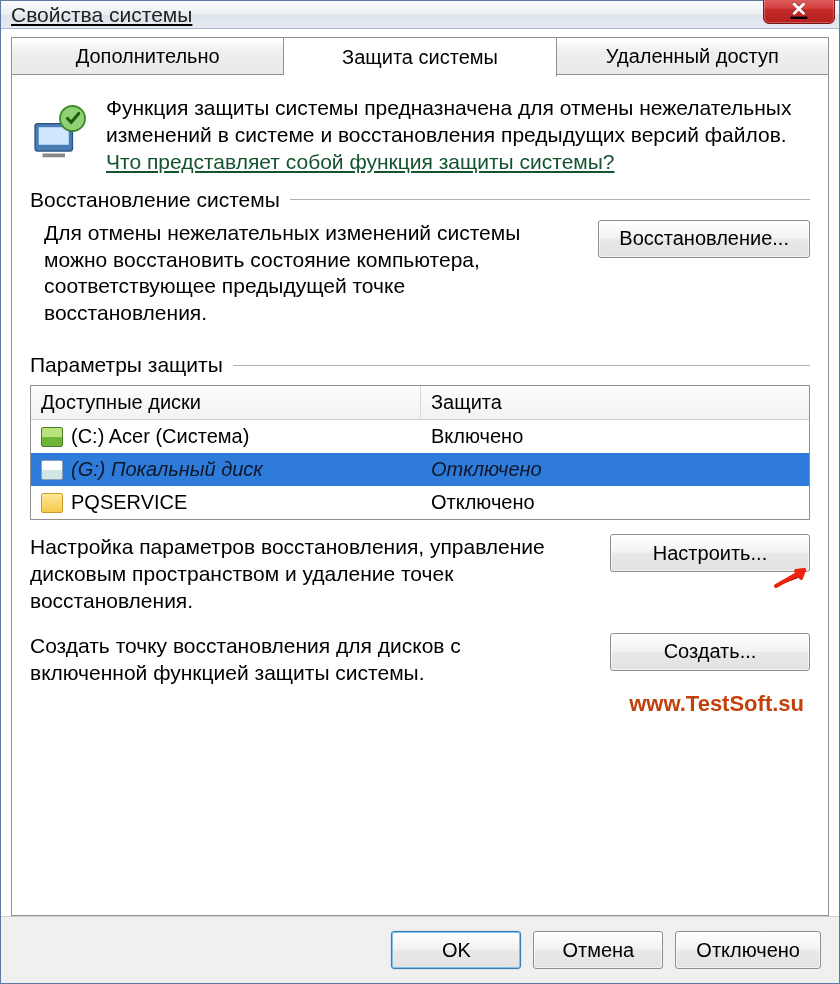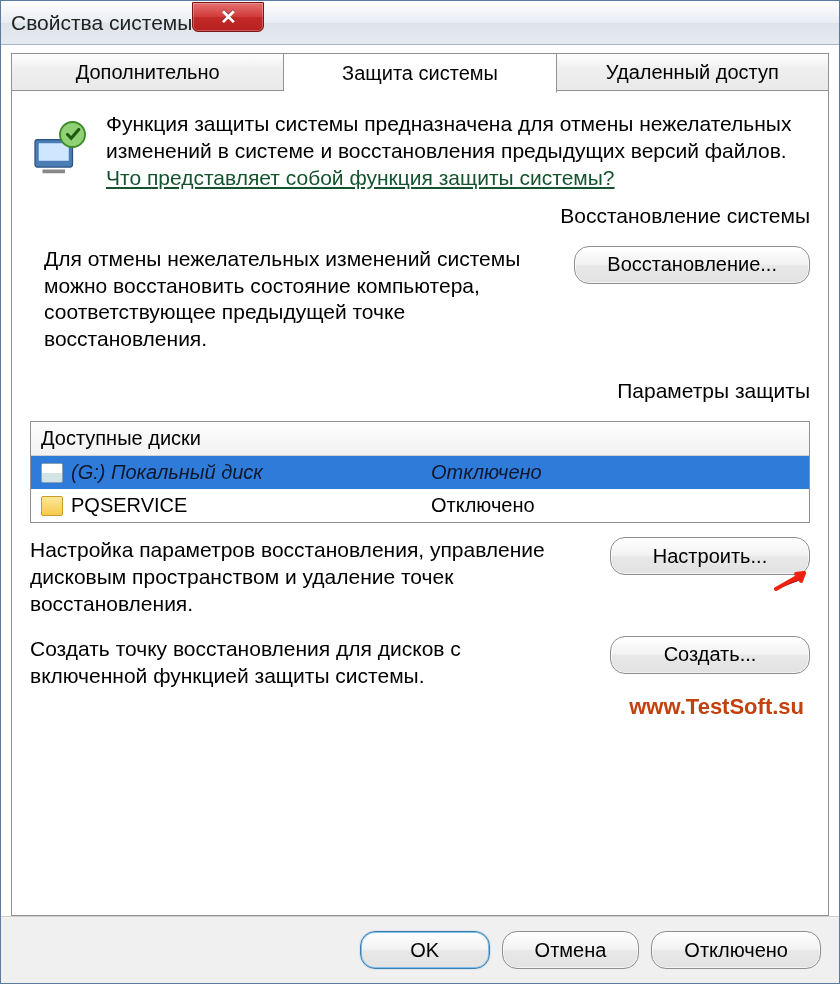--- a/index.html
+++ b/index.html
@@ -16,27 +16,28 @@
   }
   .window {
     width: 840px;
     height: 984px;
     border: 1px solid #5a7aa0;
     background: #f0f0f0;
     display: flex;
     flex-direction: column;
   }
   .titlebar {
-    height: 44px;
+    height: 28px;
     background: linear-gradient(to bottom, #fdfdfe, #e9edf2 50%, #dde3ea 51%, #e6ebf1);
     border-bottom: 1px solid #a9b8c9;
     display: flex;
     align-items: center;
-    justify-content: flex-start;
+    justify-content: space-between;
     padding-left: 10px;
+    text-decoration: underline;
   }
   .titlebar-text {
     font-size: 21px;
     color: #222;
   }
   .close-btn {
     width: 72px;
     height: 30px;
     margin-right: 4px;
     margin-top: -12px;
@@ -109,46 +110,45 @@
   }
   .shield-icon {
     width: 60px; height: 60px; flex-shrink: 0;
     margin-top:6px;
   }
   .intro-text { font-size: 21px; line-height: 1.28; }
   .intro-text a { color: #14532d; text-decoration: underline; }
   .group-label {
     font-size: 21px;
     display: flex;
-    align-items: flex-end;
+    align-items: center;
     gap: 10px;
     margin: 8px 0 8px 0;
     white-space: nowrap;
-    flex-direction: column;
   }
   .group-label .line {
     flex: 1; height: 1px; background: #b0b0b0;
   }
   .row-flex {
     display: flex;
     gap: 32px;
     align-items: flex-start;
   }
   .row-flex .txt {
     flex: 1;
     font-size: 21px;
     line-height: 1.28;
   }
   .winbtn {
     min-width: 200px;
     height: 38px;
-    padding: 0 32px;
+    padding: 0 20px;
     background: linear-gradient(to bottom, #ffffff, #f2f2f2 48%, #e8e8e8 52%, #e2e2e2);
     border: 1px solid #8e8e8e;
-    border-radius: 15px;
+    border-radius: 3px;
     font-size: 20px;
     font-family: inherit;
     cursor: default;
     box-shadow: inset 0 0 0 1px rgba(255,255,255,0.6);
   }
   .list {
     border: 1px solid #909090;
     margin: 8px 0;
     background:#fff;
   }
@@ -270,22 +270,30 @@
       </div>
 
       <div class="group-label">
         <span>Параметры защиты</span>
         <span class="line"></span>
       </div>
 
       <div class="list">
         <div class="list-header">
           <div class="col col-a">Доступные диски</div>
+          <div class="col col-b">Защита</div>
         </div>
         <div id="list-body">
+            <div class="list-row">
+              <div class="col col-a drive-cell">
+                <span class="drive-icon disk-c"></span>
+                <span>(C:) Acer (Система)</span>
+              </div>
+              <div class="col col-b">Включено</div>
+            </div>
             <div class="list-row selected">
               <div class="col col-a drive-cell">
                 <span class="drive-icon disk-g"></span>
                 <span>(G:) Покальный диск</span>
               </div>
               <div class="col col-b">Отключено</div>
             </div>
             <div class="list-row">
               <div class="col col-a drive-cell">
                 <span class="drive-icon disk-folder"></span>

